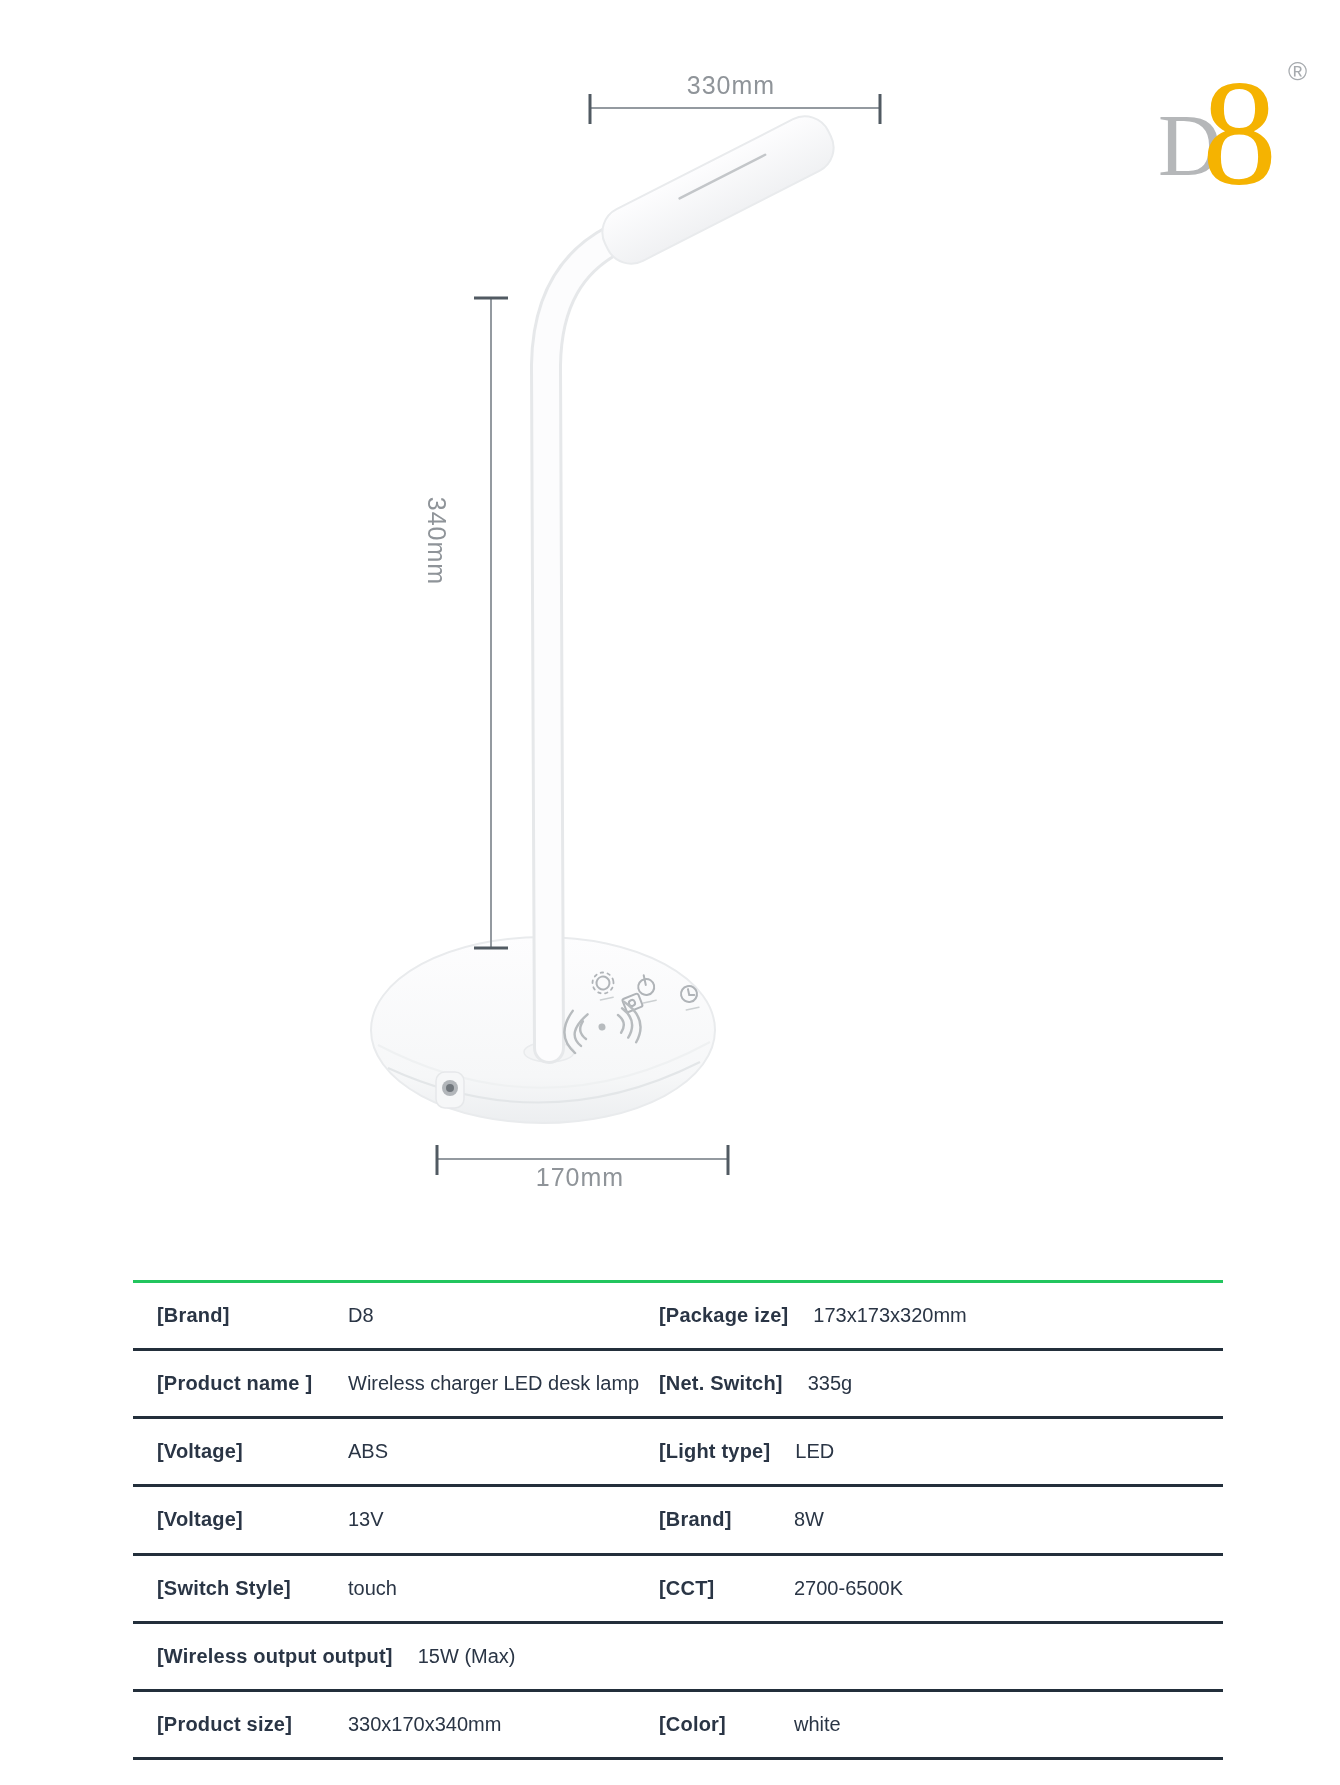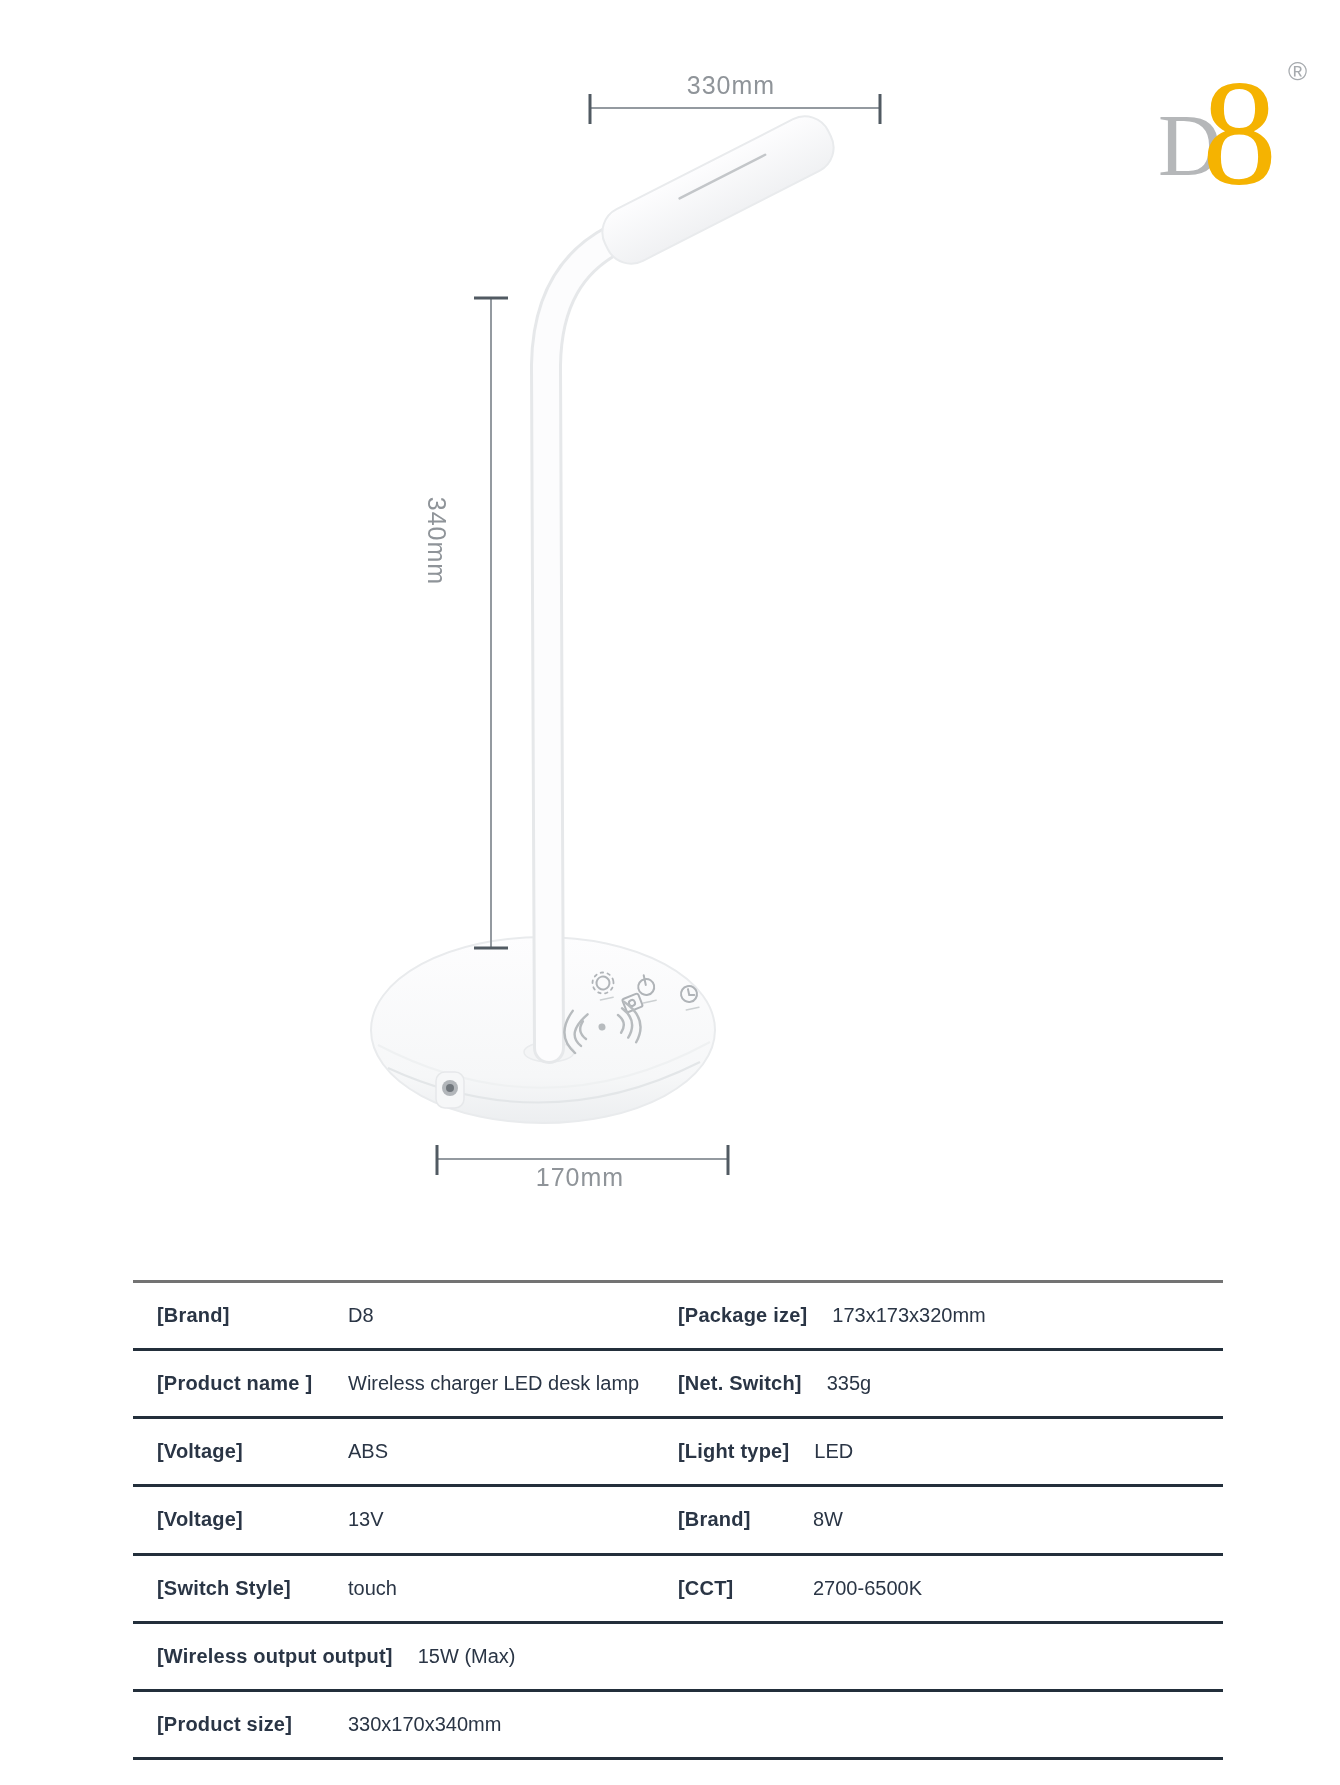--- a/index.html
+++ b/index.html
@@ -25,29 +25,29 @@
     position:absolute;width:200px;height:30px;line-height:30px;text-align:center;
     font-size:25px;color:#8f9499;letter-spacing:1px;
   }
   .dim-top{left:631px;top:70px;}
   .dim-side{left:337px;top:526px;transform:rotate(90deg);}
   .dim-base{left:480px;top:1162px;}
   
   .spec-table{
     position:absolute;left:133px;top:1280px;width:1090px;height:477px;
     display:grid;grid-template-rows:repeat(7,1fr);
-    border-top:3px solid #737373;color:#2a3545;
+    border-top:3px solid #22c55e;color:#2a3545;
   }
   .spec-row{
     display:flex;align-items:center;border-bottom:3px solid #232f3b;
     font-size:20px;
   }
   .spec-cell{display:flex;align-items:center;}
   .spec-cell.left{width:526px;padding-left:24px;box-sizing:border-box;flex:0 0 auto;}
-  .spec-cell.right{flex:1 1 auto;margin-left:19px;}
+  .spec-cell.right{flex:1 1 auto;}
   .spec-label{font-weight:700;min-width:166px;letter-spacing:0.2px;}
   .spec-cell.right .spec-label{min-width:110px;}
   .spec-value{margin-left:25px;font-weight:400;}
 </style>
 </head>
 <body>
 
 <div class="stage">
 
   <svg width="1340" height="1260" viewBox="0 0 1340 1260" style="position:absolute;left:0;top:0;">
@@ -208,16 +208,20 @@
         <span class="spec-label">[Wireless output output]</span>
         <span class="spec-value">15W (Max)</span>
       </div>
     </div>
 
     <div class="spec-row">
       <div class="spec-cell left">
         <span class="spec-label">[Product size]</span>
         <span class="spec-value">330x170x340mm</span>
       </div>
+      <div class="spec-cell right">
+        <span class="spec-label">[Color]</span>
+        <span class="spec-value">white</span>
+      </div>
     </div>
 
   </div>
 </div>
 
 </body></html>

